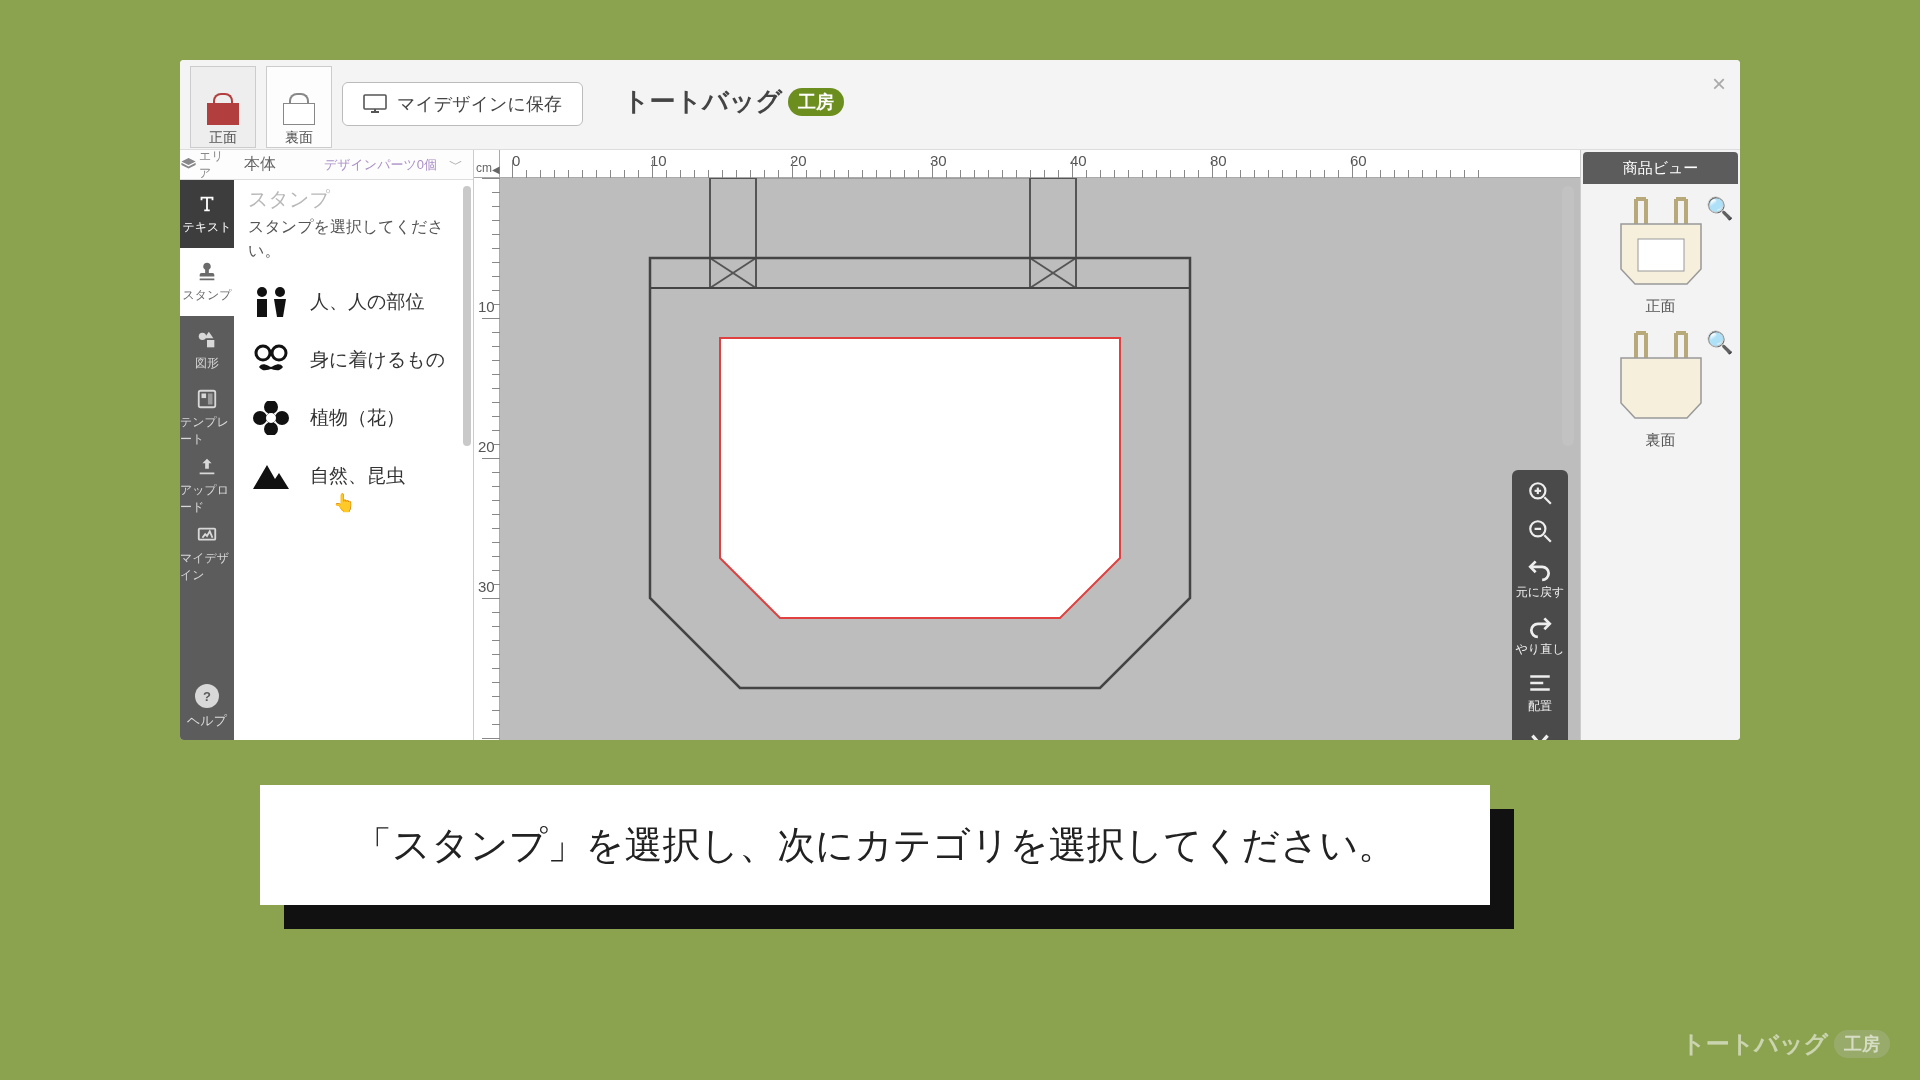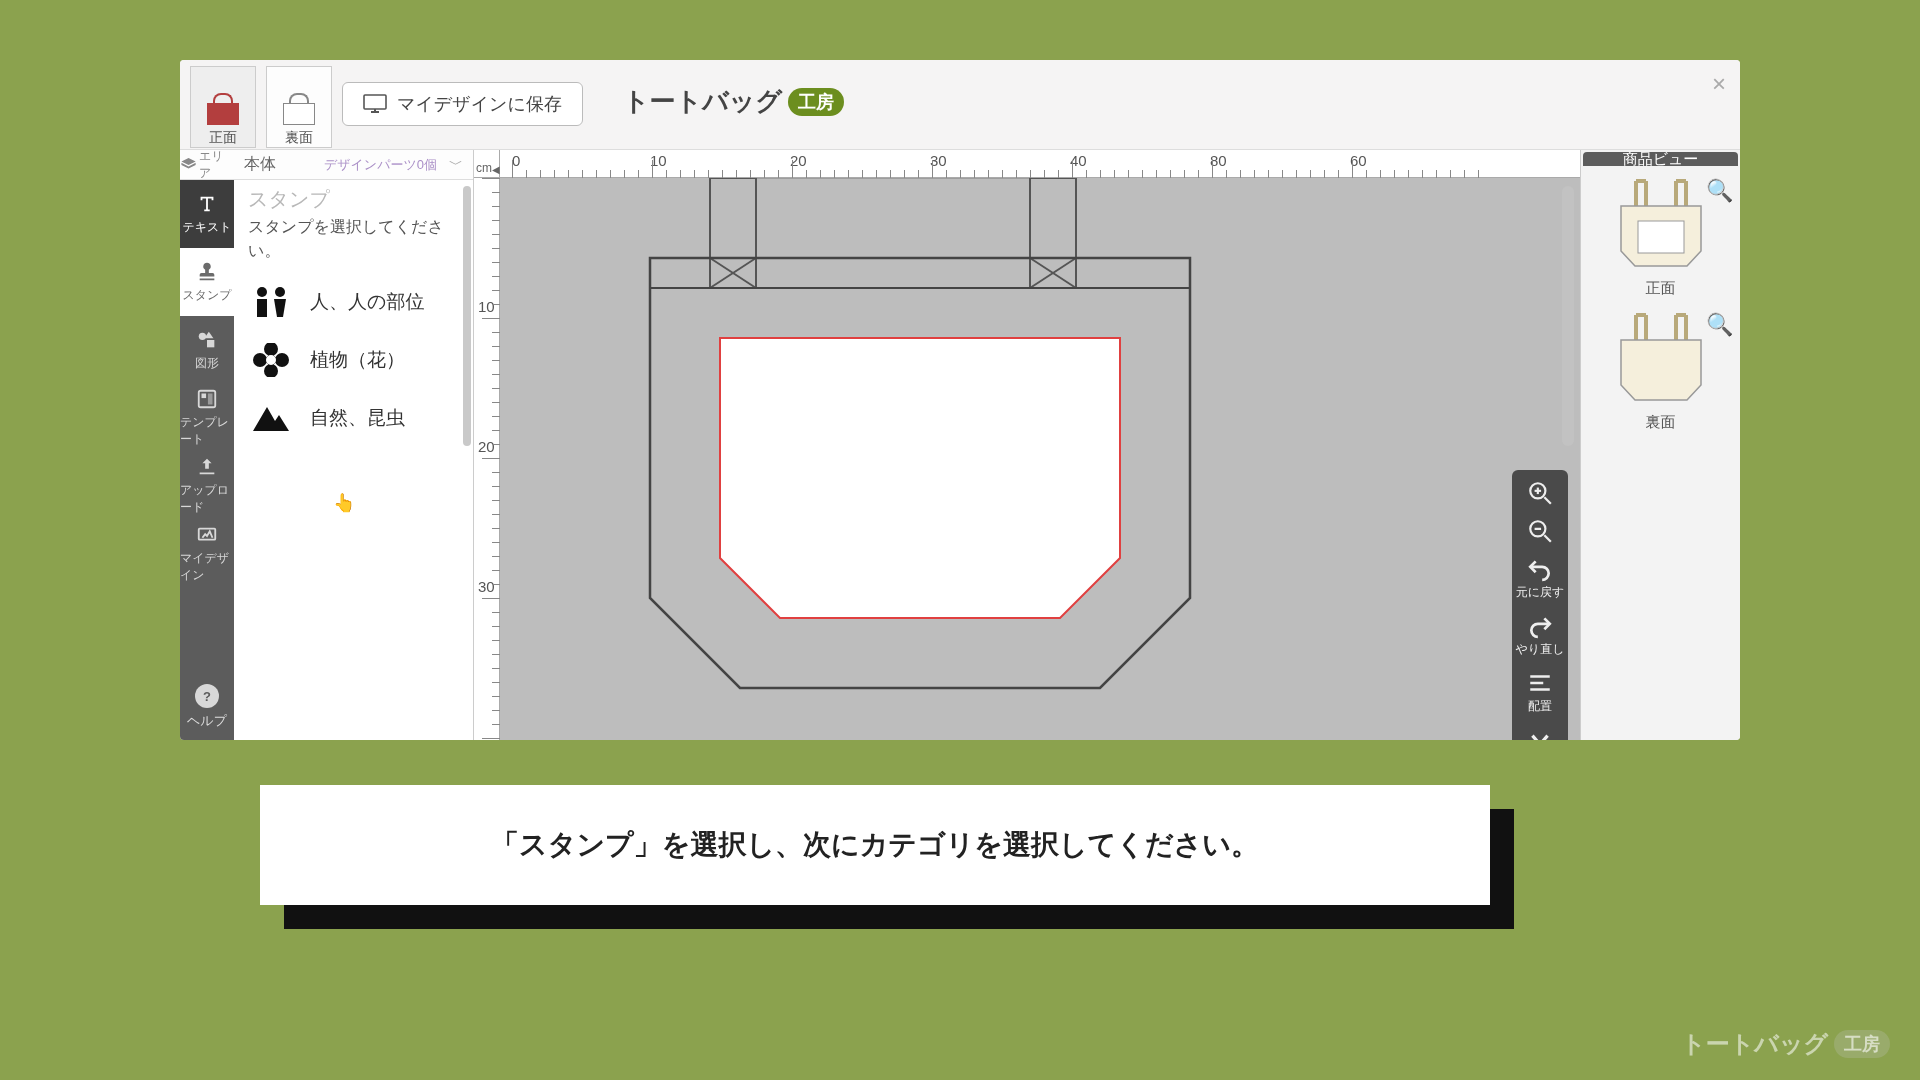--- a/index.html
+++ b/index.html
@@ -76,34 +76,34 @@
   .ruler-v .lbl { position:absolute; left:4px; font-size:15px; color:#555; }
   .ruler-unit { position:absolute; top:0; left:0; width:26px; height:28px; background:#fff; border-right:1px solid #aaa; border-bottom:1px solid #aaa; font-size:12px; color:#666; display:flex; align-items:flex-end; justify-content:flex-start; padding:0 2px 2px; }
   .canvas-scroll-v { position:absolute; right:6px; top:36px; width:12px; height:260px; background:#c2c2c2; border-radius:6px; }
 
   .stage { position:absolute; left:26px; top:28px; right:0; bottom:0; }
   .bag { position:absolute; left:80px; top:0; width:680px; height:540px; }
   
 
   
   .prodview { width:160px; background:#f3f3f3; border-left:1px solid #ccc; display:flex; flex-direction:column; }
-  .prodview .title { background:#5c5c5c; color:#fff; height:14px; display:flex; align-items:center; justify-content:center; font-size:15px; border-radius:4px 4px 0 0; margin:2px;}
+  .prodview .title { background:#5c5c5c; color:#fff; height:32px; display:flex; align-items:center; justify-content:center; font-size:15px; border-radius:4px 4px 0 0; margin:2px;}
   .pv-item { position:relative; padding:8px 8px 4px; text-align:center; font-size:15px; color:#555;}
   .pv-item svg { width:110px; height:100px; }
   .pv-item .mag { position:absolute; right:6px; top:10px; font-size:22px; color:#444; cursor:pointer;}
 
   
   .palette { position:absolute; right:172px; top:410px; width:56px; background:#4a4a4a; border-radius:6px 6px 0 0; padding:6px 0; display:flex; flex-direction:column; align-items:center; gap:4px; color:#eee; font-size:12px; }
   .palette .pbtn { width:100%; display:flex; flex-direction:column; align-items:center; gap:2px; padding:4px 0; cursor:pointer;}
   .palette svg { width:26px; height:26px; }
 
   
   .caption-wrap { position:absolute; left:260px; top:785px; width:1230px; }
   .caption-shadow { position:absolute; left:24px; top:24px; width:100%; height:120px; background:#111; }
-  .caption { position:relative; width:100%; height:120px; background:#fff; display:flex; align-items:center; justify-content:center; font-size:28px; font-weight:700; color:#222; }
+  .caption { position:relative; width:100%; height:120px; background:#fff; display:flex; align-items:center; justify-content:center; font-size:38px; font-weight:400; color:#222; }
 
   .cursor-hand { position:absolute; left:333px; top:492px; font-size:18px; color:#444; pointer-events:none;}
 </style>
 </head>
 <body>
 
 <div class="app">
 
   <div class="header">
     <span class="close-x">×</span>
@@ -209,20 +209,31 @@
         <div class="cat">
           <span class="ic">
               <svg viewBox="0 0 40 34">
                 <circle cx="11" cy="7" r="5" fill="#111"></circle>
                 <path d="M6 14h10v18H6z" fill="#111"></path>
                 <circle cx="29" cy="7" r="5" fill="#111"></circle>
                 <path d="M23 14h12l-3 18h-6l-3-18z" fill="#111"></path>
               </svg>
             </span>
           <span>人、人の部位</span>
+        </div>
+        <div class="cat">
+          <span class="ic">
+              <svg viewBox="0 0 40 34">
+                <circle cx="12" cy="10" r="7" fill="none" stroke="#111" stroke-width="3"></circle>
+                <circle cx="28" cy="10" r="7" fill="none" stroke="#111" stroke-width="3"></circle>
+                <line x1="19" y1="10" x2="21" y2="10" stroke="#111" stroke-width="3"></line>
+                <path d="M8 24c4-6 10 0 12 0s8-6 12 0c-4 6-10 2-12 2s-8 4-12-2z" fill="#111"></path>
+              </svg>
+            </span>
+          <span>身に着けるもの</span>
         </div>
         <div class="cat">
           <span class="ic">
               <svg viewBox="0 0 40 34">
                 <circle cx="20" cy="17" r="5" fill="#fff" stroke="#111" stroke-width="1"></circle>
                 <circle cx="20" cy="6" r="7" fill="#111"></circle>
                 <circle cx="20" cy="28" r="7" fill="#111"></circle>
                 <circle cx="9" cy="17" r="7" fill="#111"></circle>
                 <circle cx="31" cy="17" r="7" fill="#111"></circle>
                 <circle cx="20" cy="17" r="5" fill="#fff"></circle>

